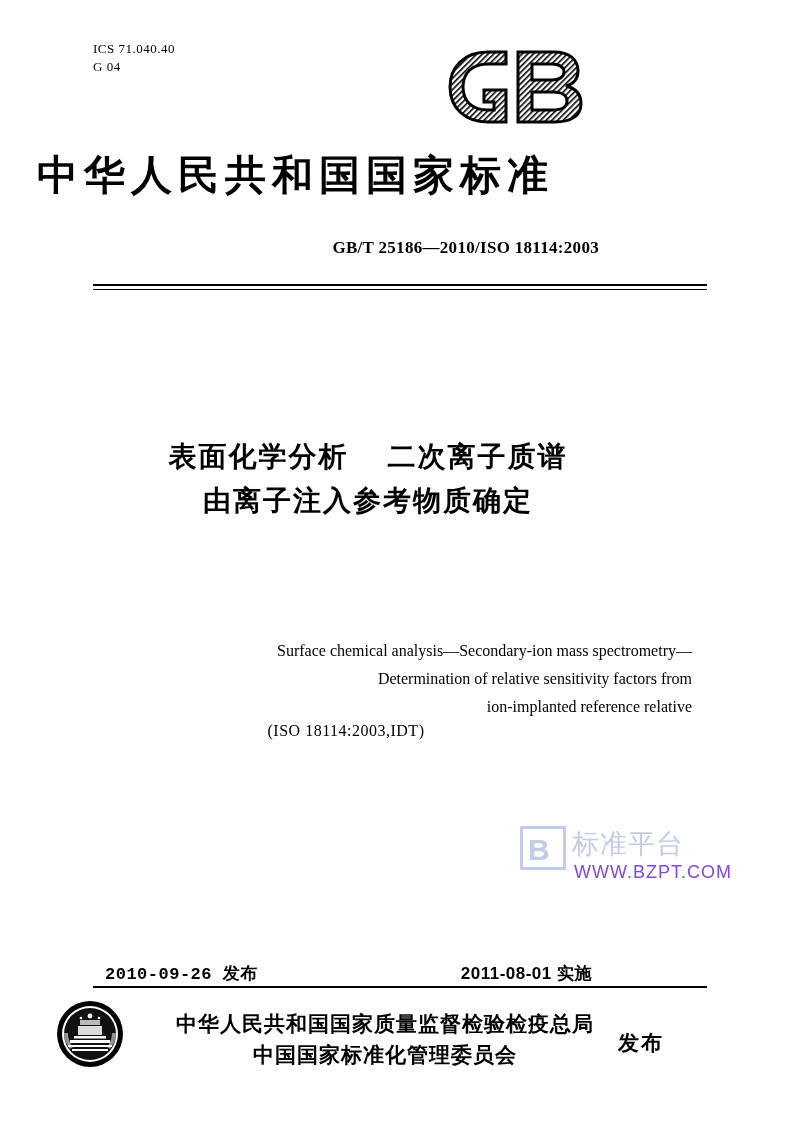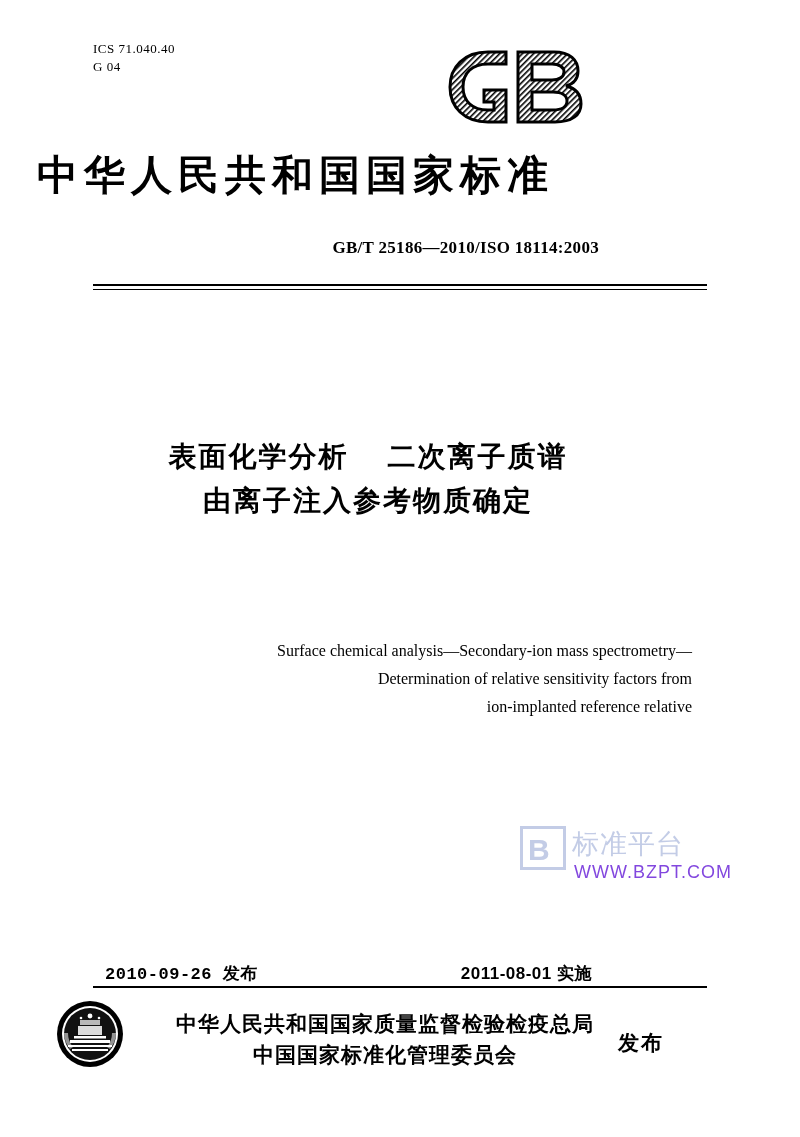--- a/index.html
+++ b/index.html
@@ -256,20 +256,21 @@
     <span class="ln">表面化学分析    二次离子质谱</span>
     <span class="ln">由离子注入参考物质确定</span>
   </div>
 
   <div class="title-en">
     <span class="ln">Surface chemical analysis—Secondary-ion mass spectrometry—</span>
     <span class="ln">Determination of relative sensitivity factors from</span>
     <span class="ln">ion-implanted reference relative</span>
   </div>
 
+  <div class="iso-ref">(ISO 18114:2003,IDT)</div>
 
   <div class="watermark">
     <div class="wm-badge">
       <div class="wm-badge-inner">B</div>
     </div>
     <div class="wm-text">标准平台</div>
     <div class="wm-url">WWW.BZPT.COM</div>
   </div>
 
   <div class="date-issue">2010-09-26 发布</div>

